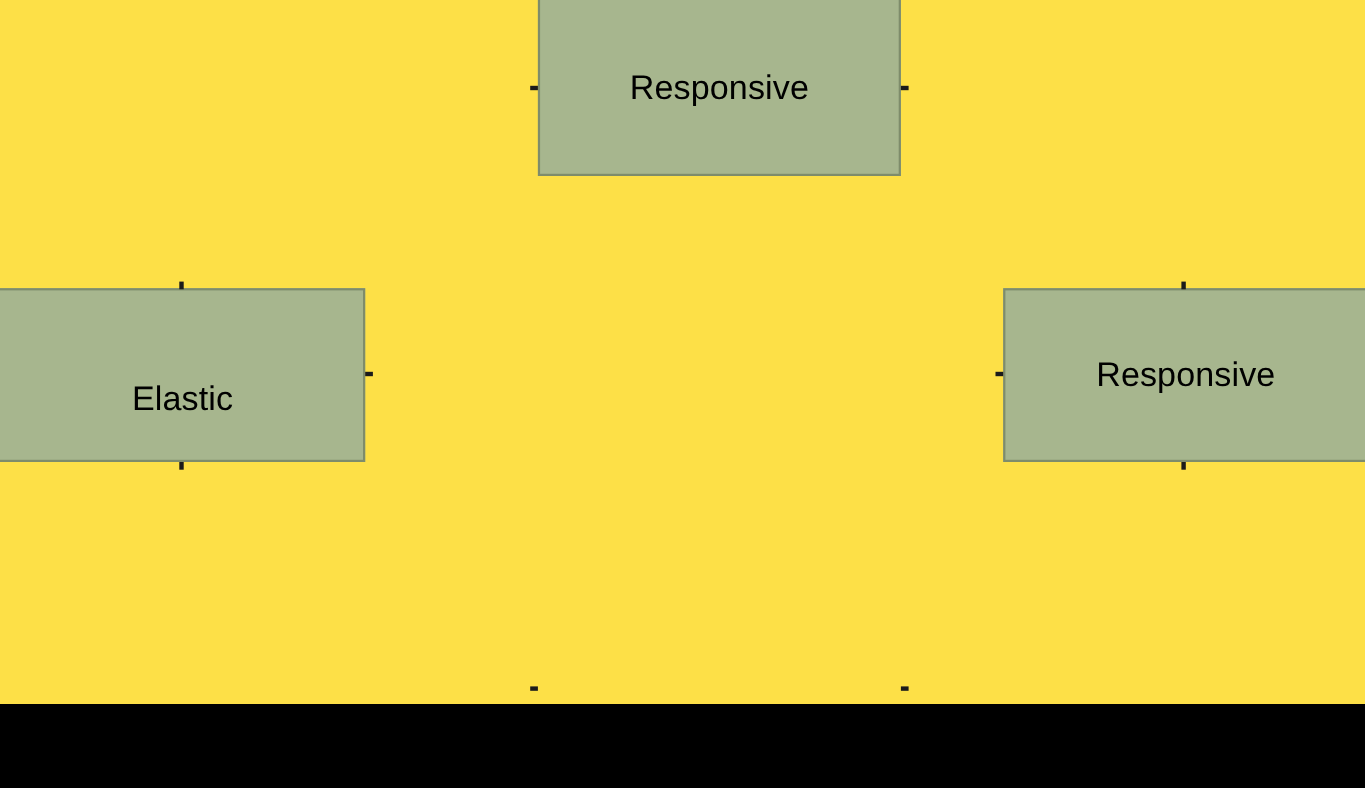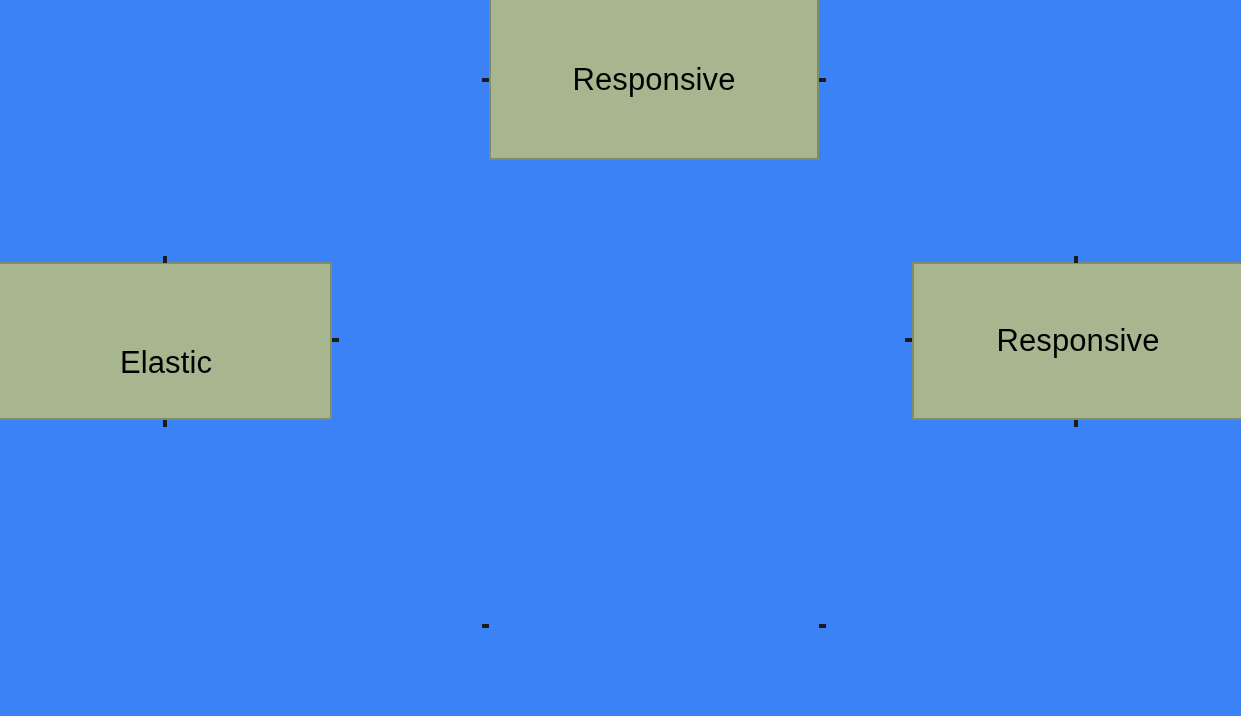--- a/index.html
+++ b/index.html
@@ -5,22 +5,22 @@
 <style>
   html, body {
     margin: 0;
     padding: 0;
     background: #000000;
   }
 
   #canvas {
     position: relative;
     width: 1241px;
-    height: 716px;
-    background: #3b82f6;
+    height: 640px;
+    background: #fde047;
     overflow: hidden;
     font-family: "Liberation Sans", sans-serif;
   }
 
   
   .node {
     position: absolute;
     box-sizing: border-box;
     background: #A7B68E;
     border: 2px solid #7E8C6B;

